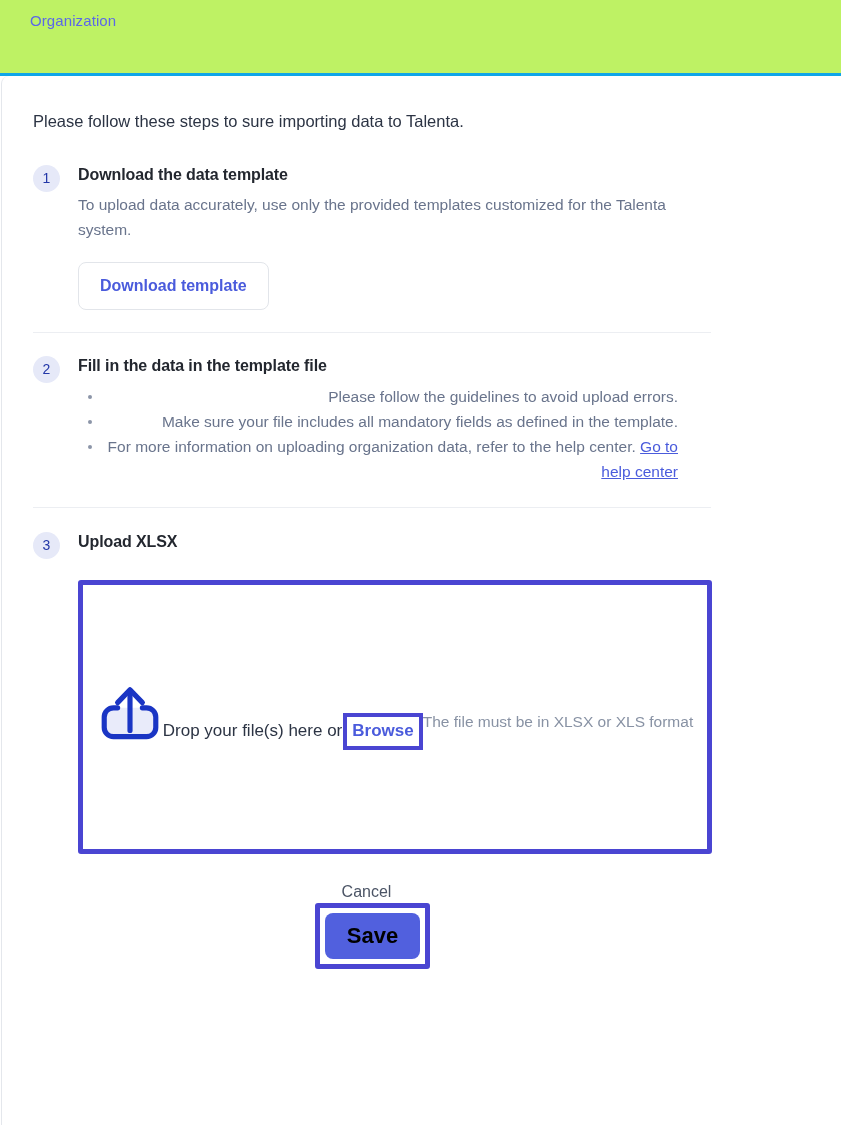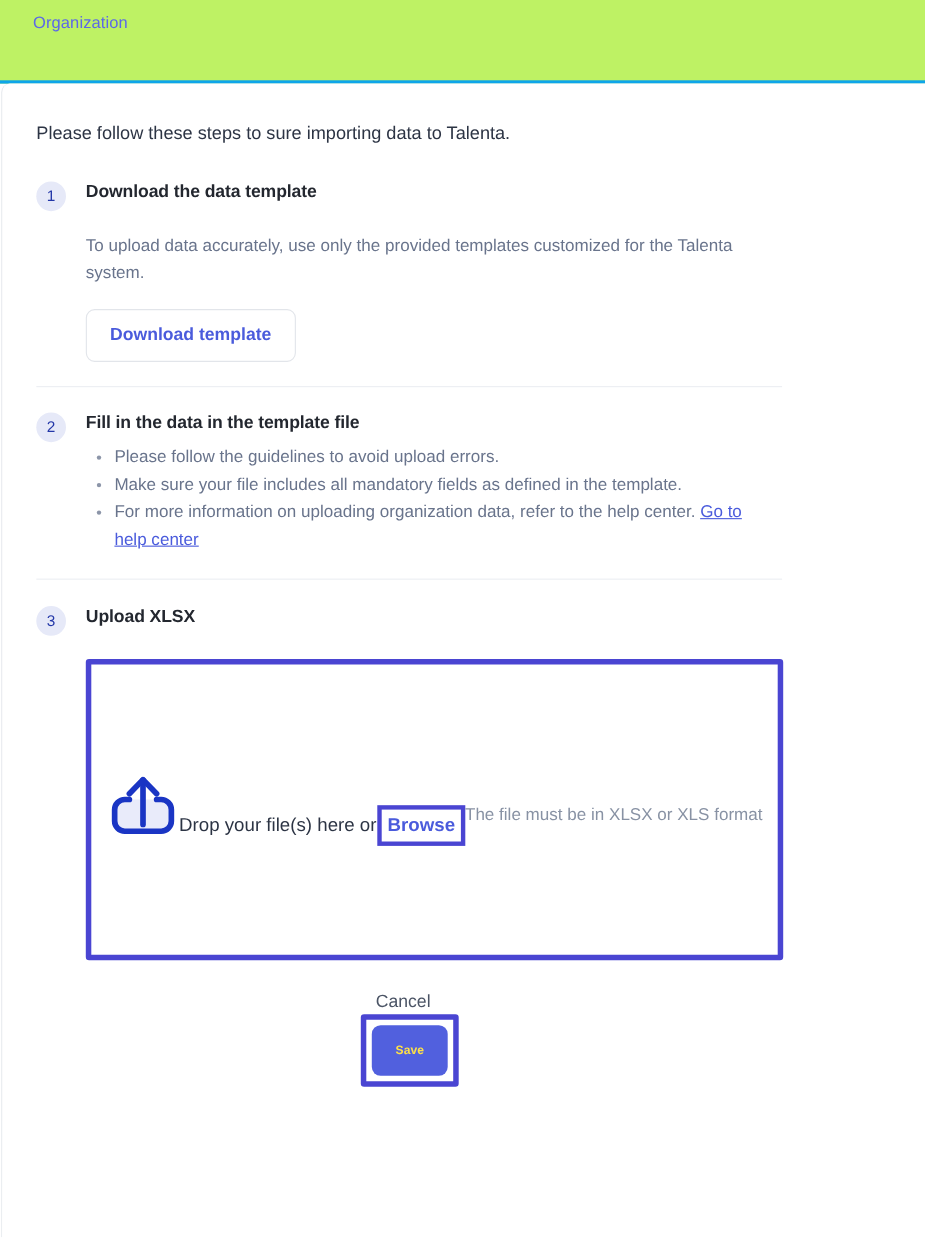--- a/index.html
+++ b/index.html
@@ -82,21 +82,21 @@
     width: 640px;
   }
   .step-title {
     font-size: 16px;
     font-weight: bold;
     color: #23272f;
     line-height: 24px;
     letter-spacing: -.1px;
   }
   .step-desc {
-    margin-top: 24px;
+    margin-top: 5px;
     font-size: 15.5px;
     color: #69748c;
     line-height: 25px;
     max-width: 608px;
   }
 
   
   .btn-outline {
     display: inline-block;
     margin-top: 20px;
@@ -110,20 +110,21 @@
     line-height: 20px;
     cursor: pointer;
   }
 
   
   .bullets {
     margin: 6px 0 0 0;
     padding-left: 26px;
     list-style: none;
     max-width: 600px;
+    text-align: right;
   }
   .bullets li {
     position: relative;
     font-size: 15.5px;
     color: #69748c;
     line-height: 25px;
     padding-left: 0;
   }
   .bullets li::before {
     content: "";
@@ -218,22 +219,22 @@
   }
   .save-highlight {
     border: 5px solid #4a45d2;
     background: #ffffff;
     padding: 5px;
     border-radius: 3px;
   }
   .btn-primary {
     display: block;
     background: #5160de;
-    color: #fde047;
-    font-size: 11px;
+    color: #000000;
+    font-size: 22px;
     font-weight: bold;
     border: none;
     border-radius: 8px;
     padding: 12px 22px;
     line-height: 22px;
     cursor: pointer;
     font-family: "Liberation Sans", sans-serif;
   }
 </style>
 </head>

